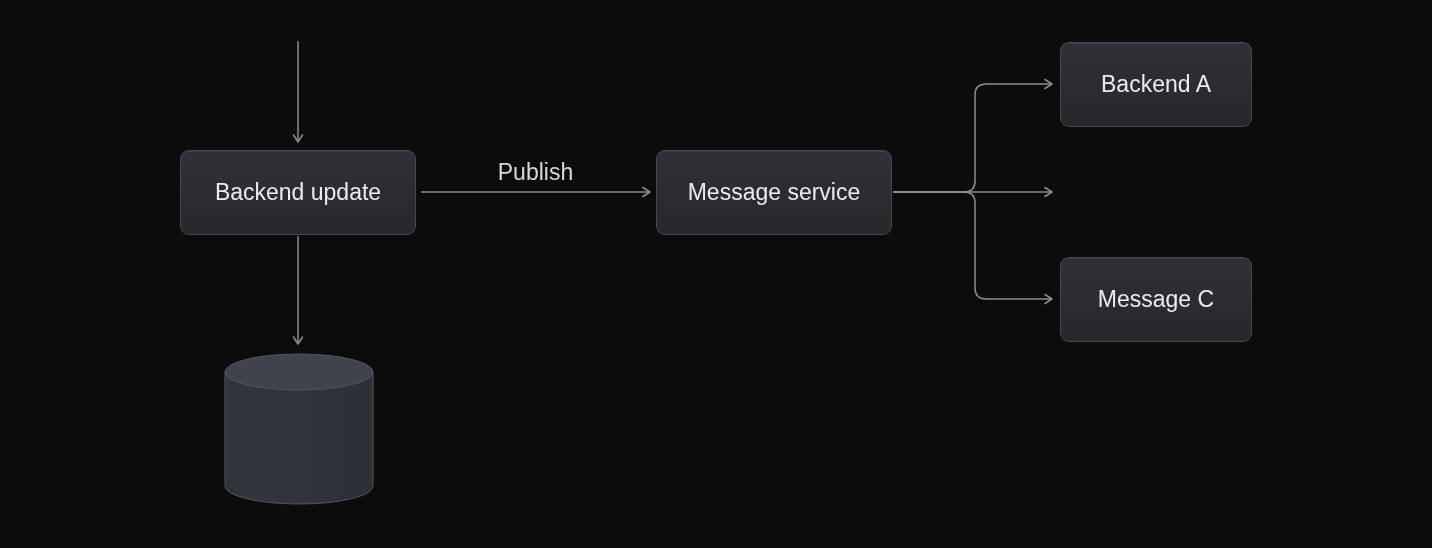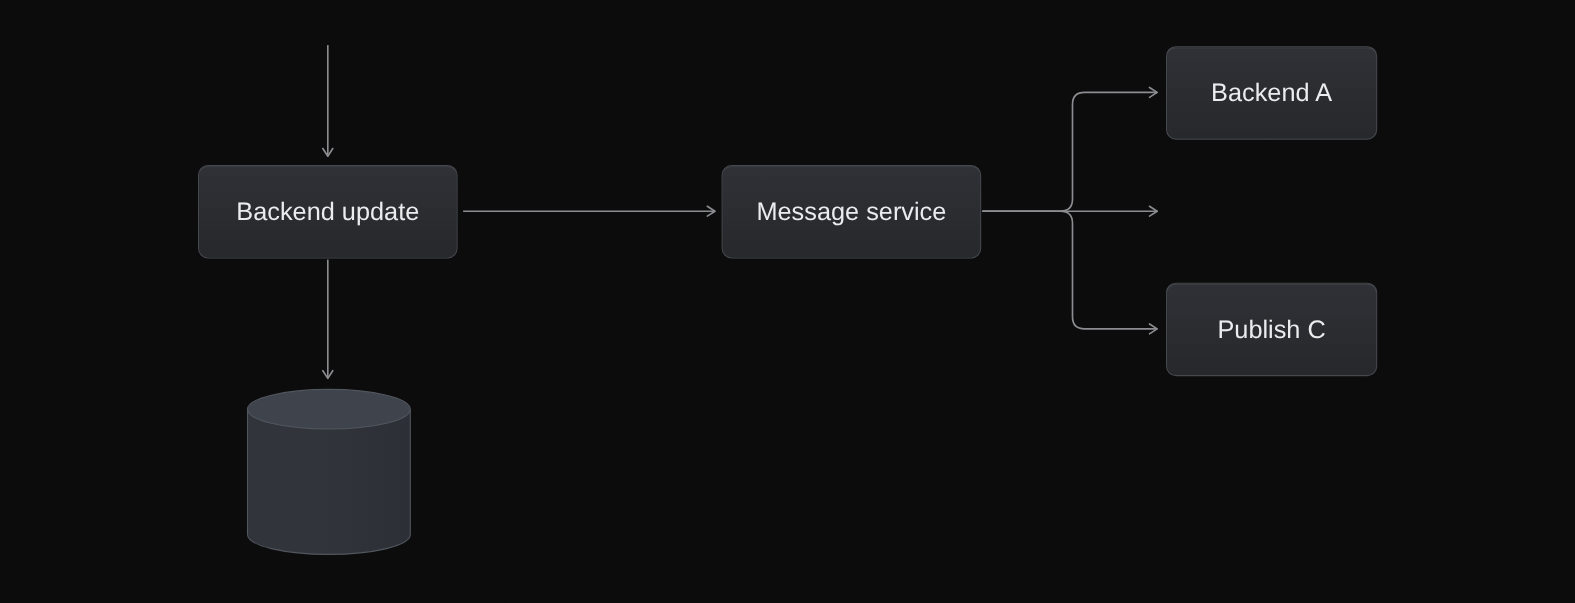--- a/index.html
+++ b/index.html
@@ -87,23 +87,24 @@
   <div class="node" style="left:656px; top:150px; width:236px; height:85px;">
     <span class="node-label">Message service</span>
   </div>
 
   <div class="node" style="left:1060px; top:42px; width:192px; height:85px;">
     <span class="node-label">Backend A</span>
   </div>
 
 
   <div class="node" style="left:1060px; top:257px; width:192px; height:85px;">
-    <span class="node-label">Publish C</span>
+    <span class="node-label">Message C</span>
   </div>
 
+  <div class="edge-label" style="left:421px; top:160px; width:229px; text-align:center;">Publish</div>
 
 
   <div class="cylinder-wrap">
     <svg width="154" height="158" viewBox="0 0 154 158">
       <defs>
         <linearGradient id="cylBody" x1="0" y1="0" x2="1" y2="0">
           <stop offset="0" stop-color="var(--cylinder-body, #31353b)"></stop>
           <stop offset="0.45" stop-color="var(--cylinder-body, #31353b)"></stop>
           <stop offset="1" stop-color="var(--cylinder-body-dark, #2c3036)"></stop>
         </linearGradient>

